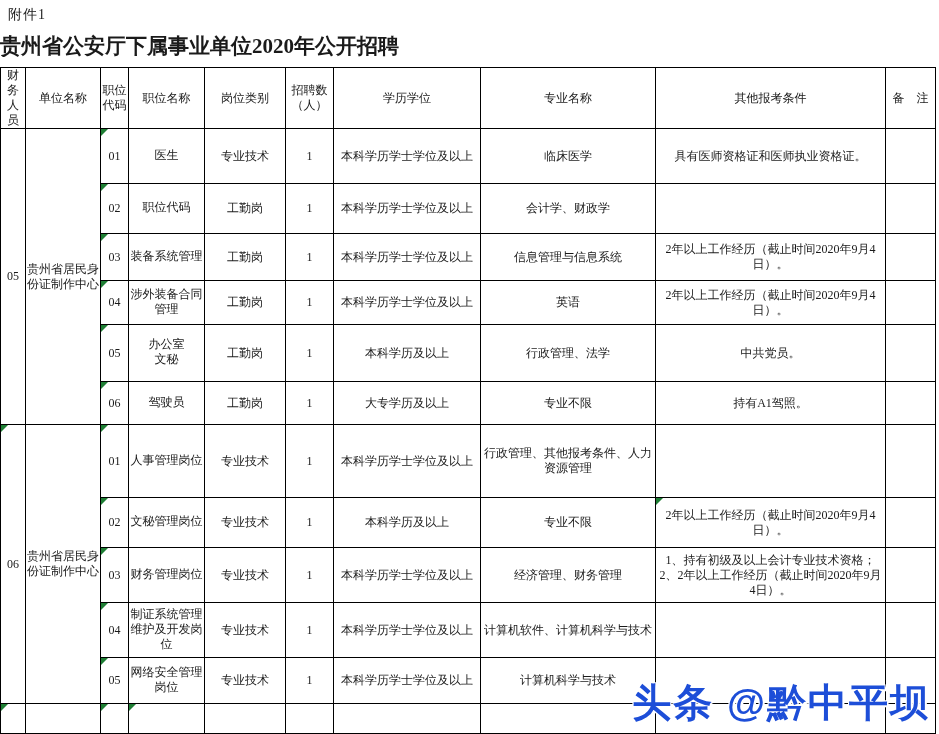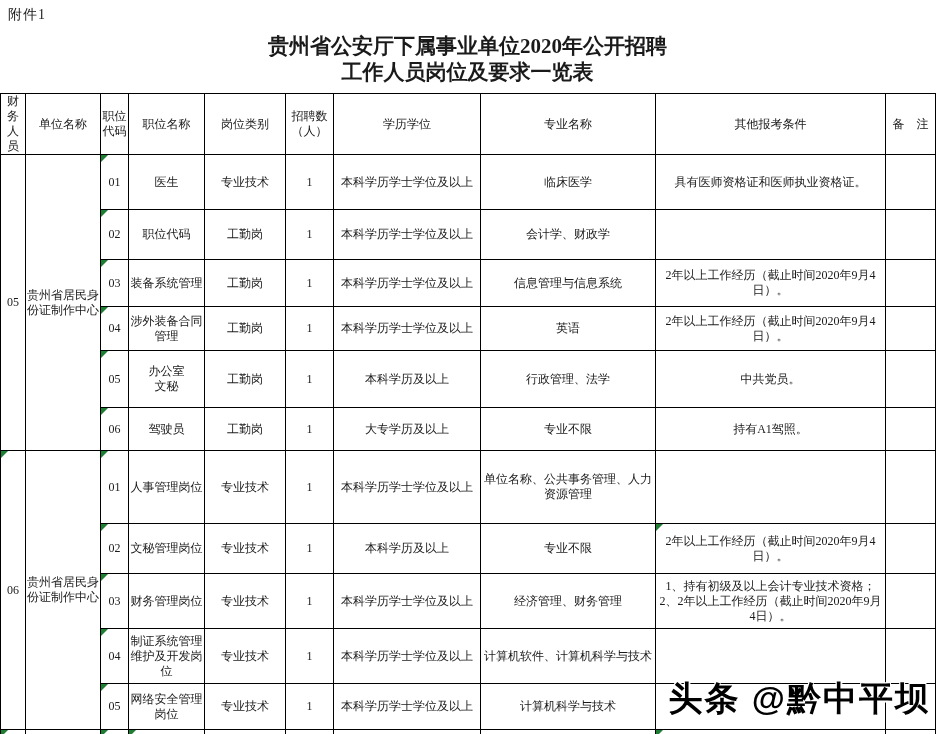--- a/index.html
+++ b/index.html
@@ -4,57 +4,56 @@
 <style>
   html,body{margin:0;padding:0;}
   body{
     width:939px;height:734px;overflow:hidden;background:#ffffff;position:relative;
     font-family:"Liberation Serif","DejaVu Serif",serif;color:#1a1a1a;
   }
   .attachment{
     position:absolute;top:6px;left:8px;font-size:14px;letter-spacing:1px;
   }
   .title{
-    width:935px;padding-top:33px;text-align:center;font-weight:bold;
+    width:935px;padding-top:33px;font-weight:bold;
     font-size:21px;line-height:26px;
   }
   table.grid{
     margin-top:8px;border-collapse:collapse;table-layout:fixed;width:935px;
   }
   table.grid td,table.grid th{
     border:1px solid #000;padding:0 1px;font-size:12px;font-weight:normal;
     text-align:center;vertical-align:middle;overflow:hidden;line-height:15px;
   }
   th.bold{font-weight:bold;}
   td.unitname{padding:0 7px;}
-  td.posname{white-space:pre-line;}
+  td.posname{white-space:pre-line;font-family:Liberation Mono, monospace;}
   td.other{
     text-align:left;padding:2px 2px 2px 4px;white-space:pre-line;line-height:16px;
   }
   td.tri{position:relative;margin-left:24px;}
   td.tri::before{
     content:"";position:absolute;top:0;left:0;width:0;height:0;
     border-top:7px solid #1e7e34;border-right:7px solid transparent;
   }
   .watermark{
     position:absolute;top:676px;right:8px;z-index:5;
     font-family:"Liberation Sans","DejaVu Sans",sans-serif;
-    font-size:34px;font-weight:bold;letter-spacing:2px;color:#000000;
+    font-size:39px;font-weight:bold;letter-spacing:2px;color:#1d4ed8;
     text-shadow:1px 1px 0 #fff,-1px -1px 0 #fff,1px -1px 0 #fff,-1px 1px 0 #fff,2px 2px 0 #fff;
     white-space:nowrap;
   }
 </style>
 </head>
 <body>
 
 <div class="attachment">附件1</div>
 
 <div class="title">
   <div>贵州省公安厅下属事业单位2020年公开招聘</div>
-  <div>工作人员岗位及要求一览表</div>
 </div>
 
 <table class="grid">
   <colgroup>
     <col style="width:25px">
       <col style="width:75px">
       <col style="width:28px">
     <col style="width:76px">
       <col style="width:81px">
       <col style="width:48px">
@@ -143,21 +142,21 @@
   </tr>
 
   <tr style="height:73px">
     <td rowspan="5" class="tri">06</td>
     <td rowspan="5" class="unitname">贵州省居民身份证制作中心</td>
     <td class="tri">01</td>
     <td class="posname">人事管理岗位</td>
     <td>专业技术</td>
     <td>1</td>
     <td>本科学历学士学位及以上</td>
-    <td>单位名称、公共事务管理、人力资源管理</td>
+    <td>行政管理、其他报考条件、人力资源管理</td>
     <td class="other"></td>
     <td></td>
   </tr>
   <tr style="height:50px">
     <td class="tri">02</td>
     <td class="posname">文秘管理岗位</td>
     <td>专业技术</td>
     <td>1</td>
     <td>本科学历及以上</td>
     <td>专业不限</td>

